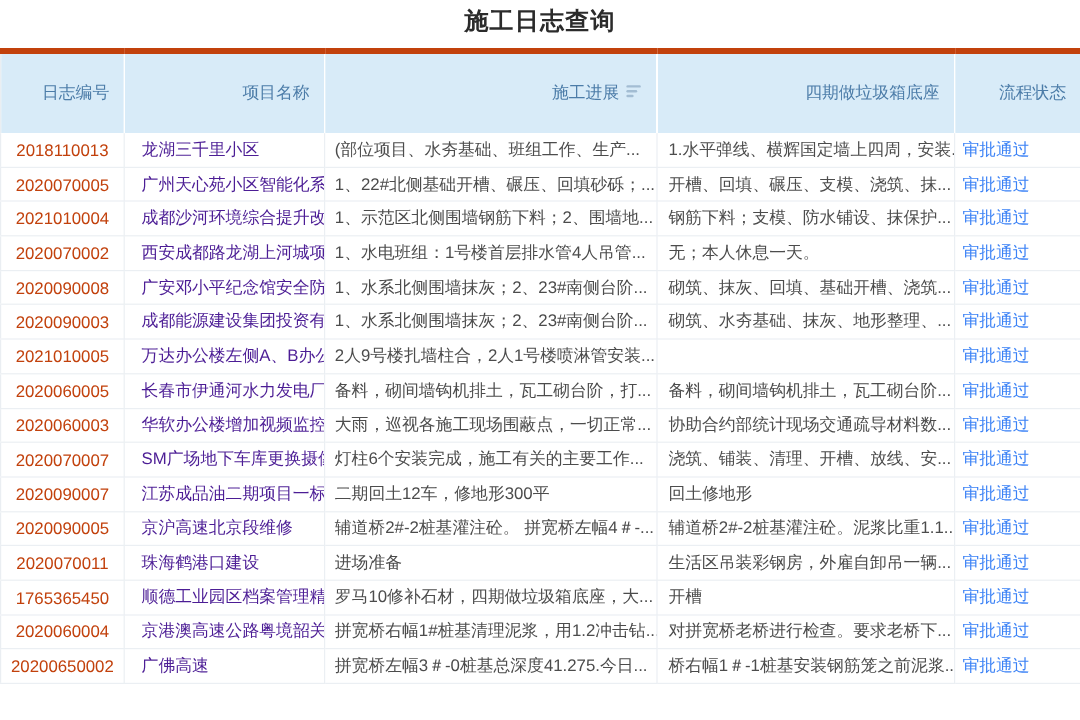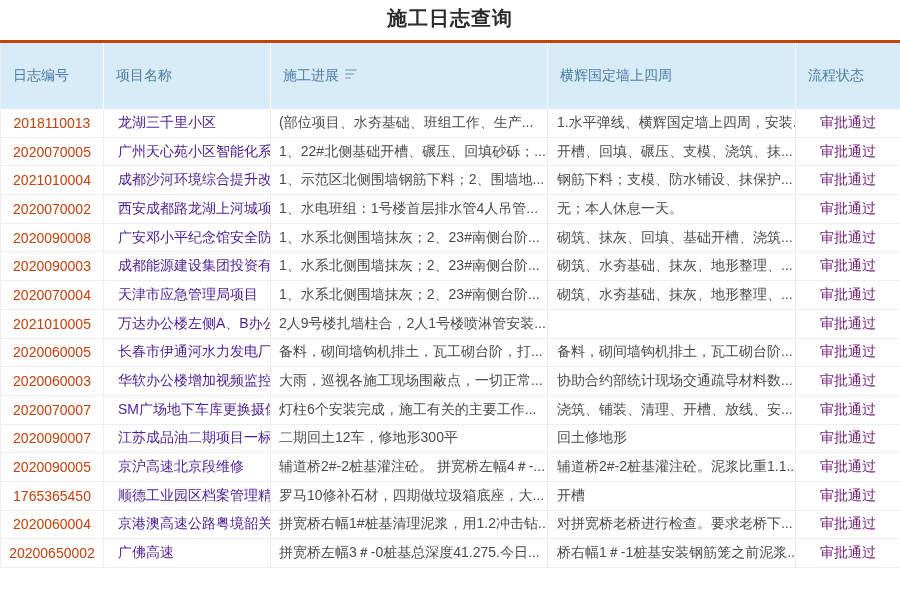--- a/index.html
+++ b/index.html
@@ -17,36 +17,36 @@
   }
   
   col.c-log{width:103px}
   col.c-project{width:167px}
   col.c-progress{width:277px}
   col.c-work{width:248px}
   col.c-status{width:105px}
 
   thead th{
     background:#d8ebf8;color:#4c7ca8;font-weight:normal;font-size:14px;
-    height:42px;text-align:left;border-right:1px solid #ffffff;
-    border-top:3px solid #c2410c;padding:12px;white-space:nowrap;overflow:hidden;
+    height:42px;text-align:right;border-right:1px solid #ffffff;
+    border-top:5px solid #c2410c;padding:12px;white-space:nowrap;overflow:hidden;
   }
   thead th:last-child{border-right:none}
 
   tbody td{
     height:27.7px;font-size:14px;color:#4c4c4c;background:#fff;
     border-bottom:1px solid #ebeff3;border-right:1px solid #ebeff3;
     white-space:nowrap;overflow:hidden;text-overflow:clip;
     padding:0 6px;
   }
   td.cell-log{color:#c2410c;text-align:center;cursor:pointer}
   td.cell-project{color:#4c1d95;padding-left:14px;cursor:pointer}
   td.cell-progress{padding-left:8px}
   td.cell-work{padding-left:9px}
-  td.cell-status{color:#701a75;text-align:center;cursor:pointer}
+  td.cell-status{color:#3b82f6;cursor:pointer}
 
   .sort-icon{
     display:inline-block;vertical-align:-1px;margin-left:6px;
     width:13px;height:12px;position:relative;
   }
   .sort-icon i{
     display:block;height:2px;background:#a3bdd3;margin-bottom:2px;border-radius:1px;
   }
   .sort-icon i:nth-child(1){width:12px}
   .sort-icon i:nth-child(2){width:9px}
@@ -70,21 +70,21 @@
       <th>
         <span>日志编号</span>
       </th>
       <th>
         <span>项目名称</span>
       </th>
       <th>
         <span>施工进展</span><span class="sort-icon"><i></i><i></i><i></i></span>
       </th>
       <th>
-        <span>横辉国定墙上四周</span>
+        <span>四期做垃圾箱底座</span>
       </th>
       <th>
         <span>流程状态</span>
       </th>
     </tr>
   </thead>
   <tbody>
   <tr>
     <td class="cell-log">2018110013</td>
     <td class="cell-project">龙湖三千里小区</td>
@@ -127,27 +127,20 @@
   </tr>
 
   <tr>
     <td class="cell-log">2020090003</td>
     <td class="cell-project">成都能源建设集团投资有限公</td>
     <td class="cell-progress">1、水系北侧围墙抹灰；2、23#南侧台阶...</td>
     <td class="cell-work">砌筑、水夯基础、抹灰、地形整理、...</td>
     <td class="cell-status">审批通过</td>
   </tr>
 
-  <tr>
-    <td class="cell-log">2020070004</td>
-    <td class="cell-project">天津市应急管理局项目</td>
-    <td class="cell-progress">1、水系北侧围墙抹灰；2、23#南侧台阶...</td>
-    <td class="cell-work">砌筑、水夯基础、抹灰、地形整理、...</td>
-    <td class="cell-status">审批通过</td>
-  </tr>
 
   <tr>
     <td class="cell-log">2021010005</td>
     <td class="cell-project">万达办公楼左侧A、B办公楼</td>
     <td class="cell-progress">2人9号楼扎墙柱合，2人1号楼喷淋管安装...</td>
     <td class="cell-work"></td>
     <td class="cell-status">审批通过</td>
   </tr>
 
   <tr>
@@ -183,20 +176,27 @@
   </tr>
 
   <tr>
     <td class="cell-log">2020090005</td>
     <td class="cell-project">京沪高速北京段维修</td>
     <td class="cell-progress">辅道桥2#-2桩基灌注砼。 拼宽桥左幅4＃-...</td>
     <td class="cell-work">辅道桥2#-2桩基灌注砼。泥浆比重1.1...</td>
     <td class="cell-status">审批通过</td>
   </tr>
 
+  <tr>
+    <td class="cell-log">2020070011</td>
+    <td class="cell-project">珠海鹤港口建设</td>
+    <td class="cell-progress">进场准备</td>
+    <td class="cell-work">生活区吊装彩钢房，外雇自卸吊一辆...</td>
+    <td class="cell-status">审批通过</td>
+  </tr>
 
   <tr>
     <td class="cell-log">1765365450</td>
     <td class="cell-project">顺德工业园区档案管理精装饰</td>
     <td class="cell-progress">罗马10修补石材，四期做垃圾箱底座，大...</td>
     <td class="cell-work">开槽</td>
     <td class="cell-status">审批通过</td>
   </tr>
 
   <tr>

